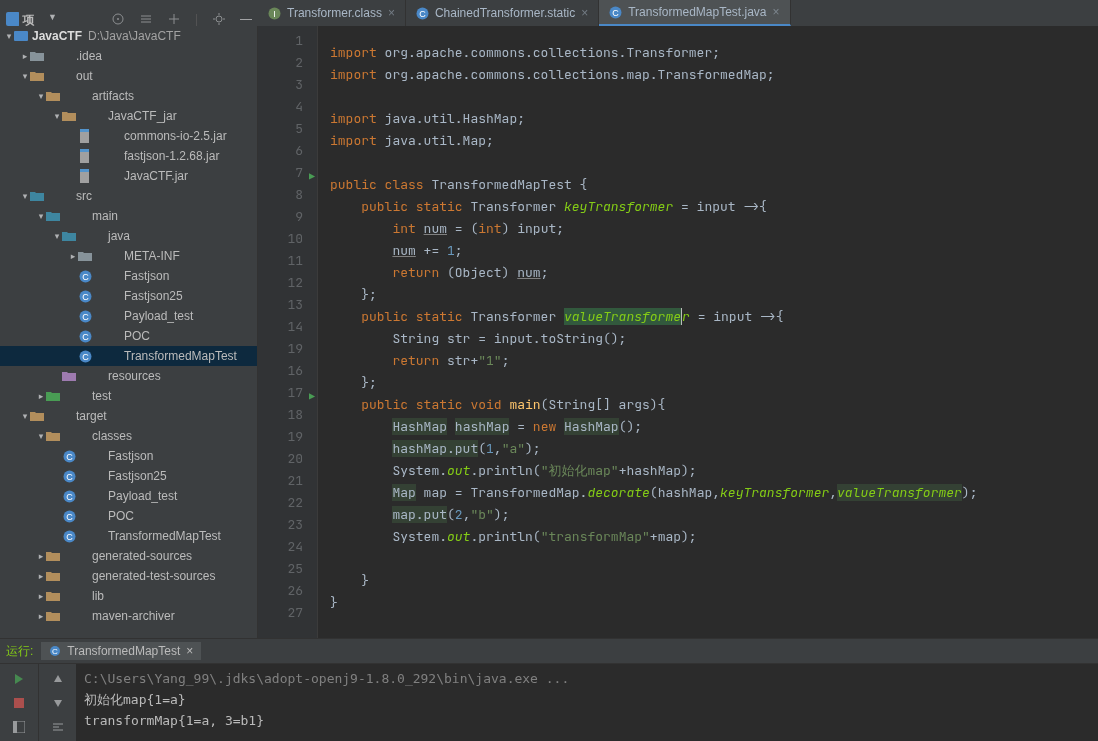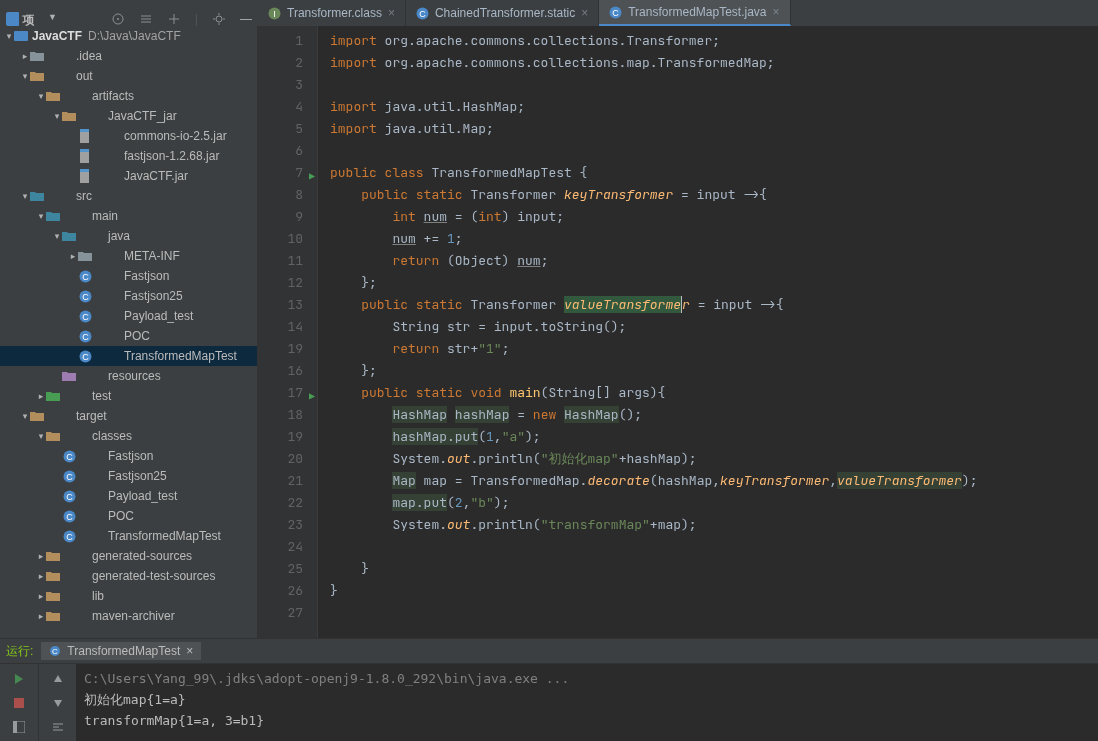--- a/index.html
+++ b/index.html
@@ -20,26 +20,26 @@
   .node.sel { background: #0d293e; }
   .ind { display:inline-block; }
   .tw { width:10px; text-align:center; color:#AFB1B3; font-size:9px; }
   .fic { width:14px; height:14px; margin-right:4px; display:inline-flex; align-items:center; justify-content:center; }
   .lbl { color:#bbbbbb;margin-left:28px; }
 
   .editor { flex:1; display:flex; background:#2b2b2b; font-family: 'JetBrains Mono', Consolas, monospace; font-size:13px; min-width:0; position:relative; }
   .gutter { width:60px; background:#313335; text-align:right; padding:4px 14px 4px 6px; color:#606366; line-height:22px; border-right:1px solid #3b3b3b; position:relative; }
   .gutter .ln { height:22px; position:relative; }
   .runmark { position:absolute; right:-12px; top:4px; color:#499c54; font-size:10px; }
-  .code { flex:1; padding:4px 0 4px 12px; line-height:22px; color:#a9b7c6; white-space:pre; overflow:hidden; }
+  .code { flex:1; padding:16px 0 4px 12px; line-height:22px; color:#a9b7c6; white-space:pre; overflow:hidden; }
   .code .line { height:22px; }
   .k-key { color:#cc7832; }
   .k-str { color:#6a8759; }
   .k-num { color:#6897bb; }
-  .k-fld { color:#fdba74; font-style:italic; }
+  .k-fld { color:#84cc16; font-style:italic; }
   .k-und { text-decoration:underline; text-decoration-color:#808080;text-align:right; }
   .k-mtd { color:#ffc66d; }
   .hl-decl { background:#32593d; }
   .hl-use { background:#344134;margin-top:16px; }
   .caret { border-left:1px solid #bbbbbb; }
 
   .panel { height:104px; border-top:1px solid #323232; display:flex; }
   .panel-tabs { height:24px; background:#3c3f41; display:flex; align-items:center; padding-left:6px; gap:8px;}
   .panel-tab { display:flex; align-items:center; gap:6px; background:#4e5254; padding:2px 8px; }
   .panel-left { width:38px; background:#3c3f41; display:flex; flex-direction:column; align-items:center; gap:6px; padding-top:6px; }

